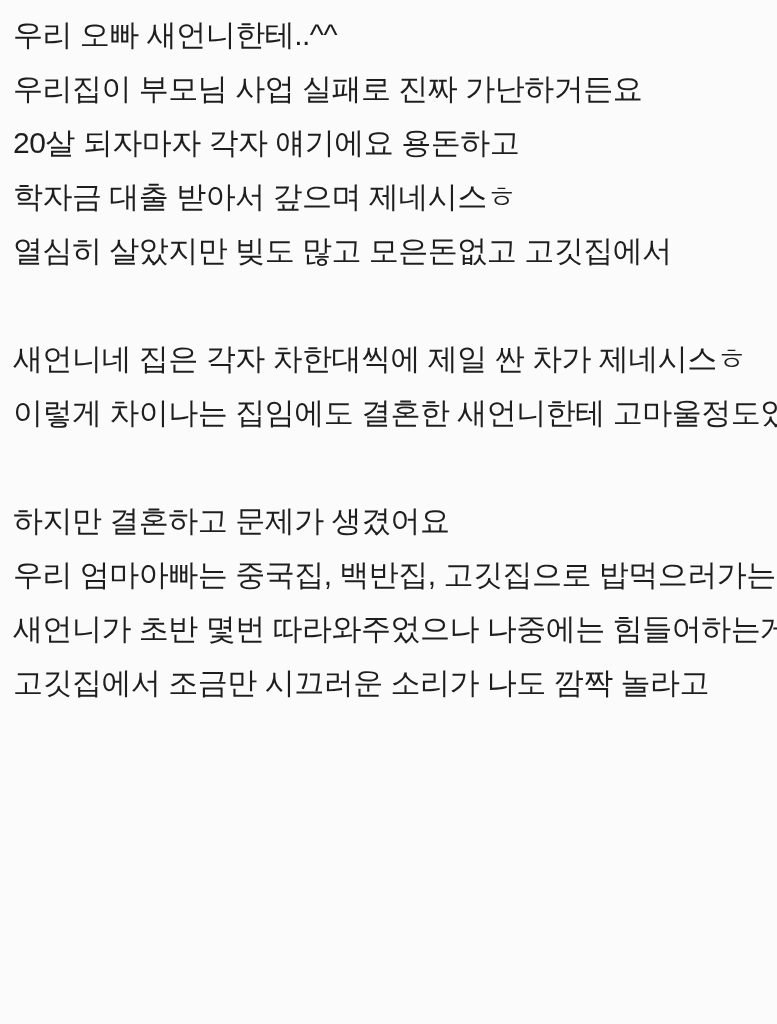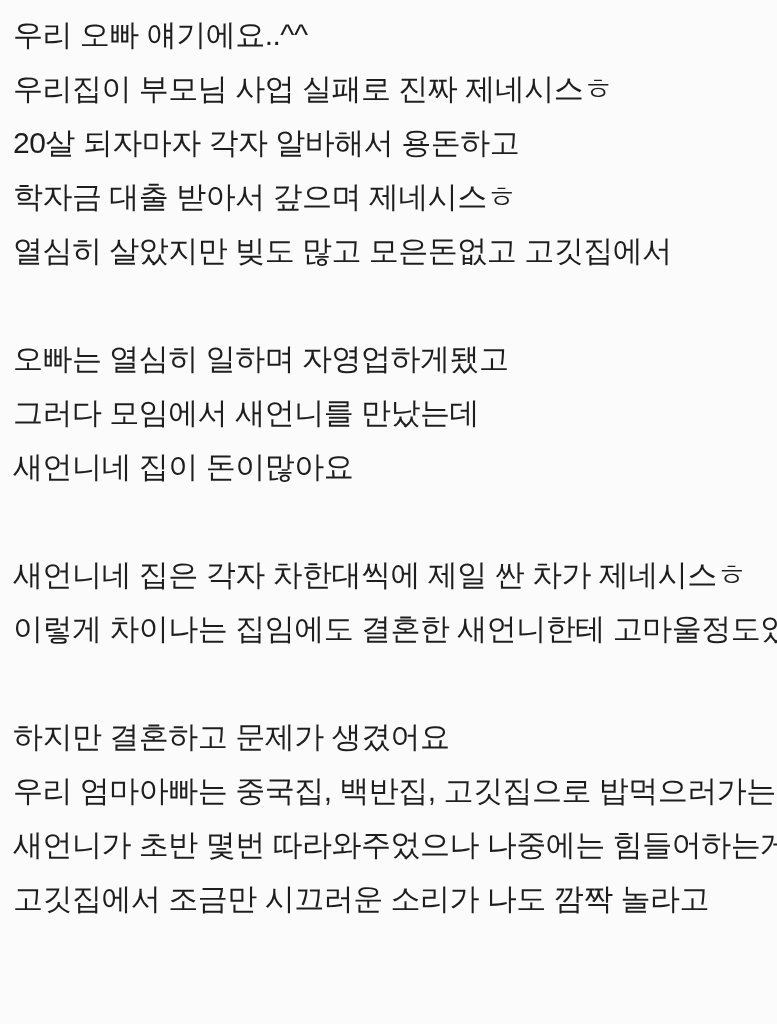--- a/index.html
+++ b/index.html
@@ -31,32 +31,27 @@
     line-height: 54px;
     white-space: nowrap;
   }
 </style>
 </head>
 <body>
 
 <div class="story-text">
 
   <div class="paragraph">
-    <div class="text-line">우리 오빠 얘기에요..^^</div>
-    <div class="text-line">우리집이 부모님 사업 실패로 진짜 제네시스ㅎ</div>
-    <div class="text-line">20살 되자마자 각자 알바해서 용돈하고</div>
+    <div class="text-line">우리 오빠 새언니한테..^^</div>
+    <div class="text-line">우리집이 부모님 사업 실패로 진짜 가난하거든요</div>
+    <div class="text-line">20살 되자마자 각자 얘기에요 용돈하고</div>
     <div class="text-line">학자금 대출 받아서 갚으며 제네시스ㅎ</div>
     <div class="text-line">열심히 살았지만 빚도 많고 모은돈없고 고깃집에서</div>
   </div>
 
-  <div class="paragraph">
-    <div class="text-line">오빠는 열심히 일하며 자영업하게됐고</div>
-    <div class="text-line">그러다 모임에서 새언니를 만났는데</div>
-    <div class="text-line">새언니네 집이 돈이많아요</div>
-  </div>
 
   <div class="paragraph">
     <div class="text-line">새언니네 집은 각자 차한대씩에 제일 싼 차가 제네시스ㅎ</div>
     <div class="text-line">이렇게 차이나는 집임에도 결혼한 새언니한테 고마울정도였죠</div>
   </div>
 
   <div class="paragraph">
     <div class="text-line">하지만 결혼하고 문제가 생겼어요</div>
     <div class="text-line">우리 엄마아빠는 중국집, 백반집, 고깃집으로 밥먹으러가는데</div>
     <div class="text-line">새언니가 초반 몇번 따라와주었으나 나중에는 힘들어하는게 느껴</div>

